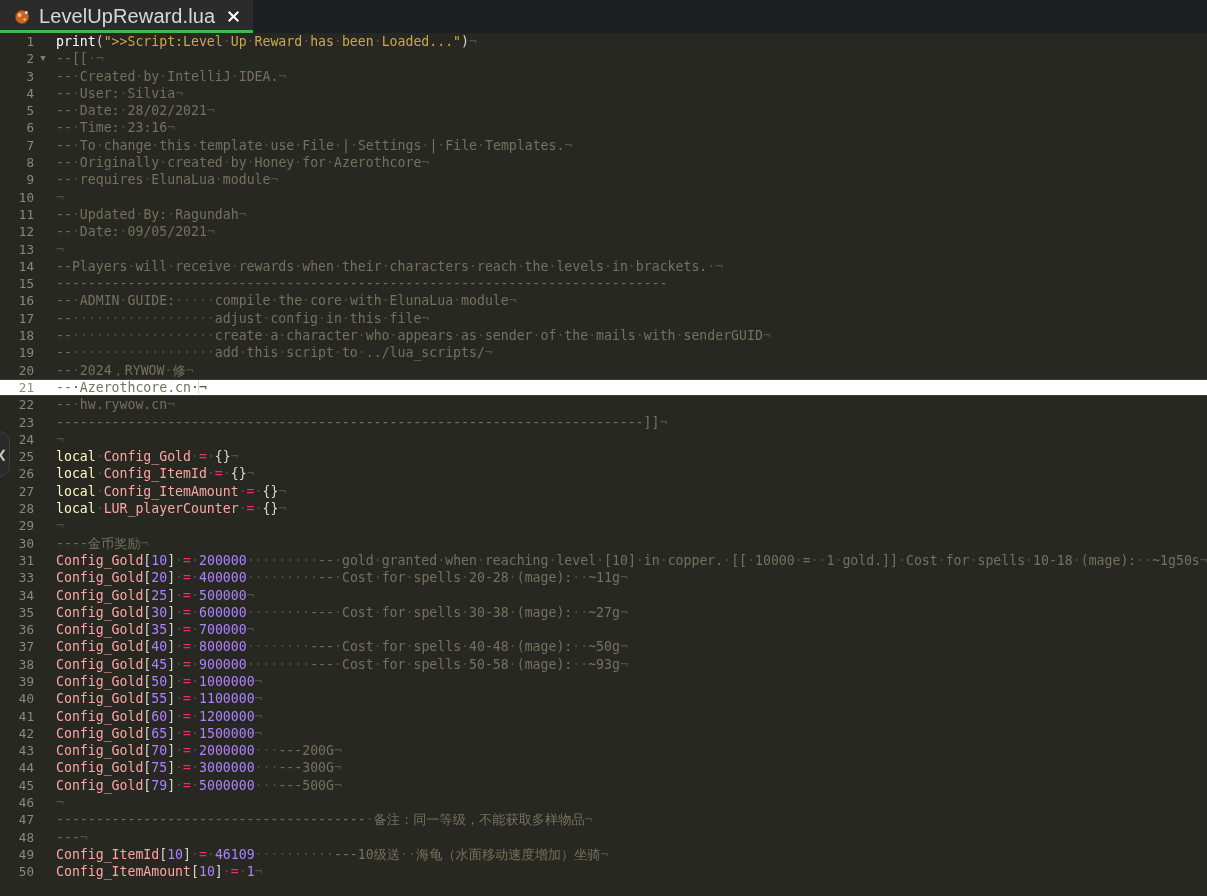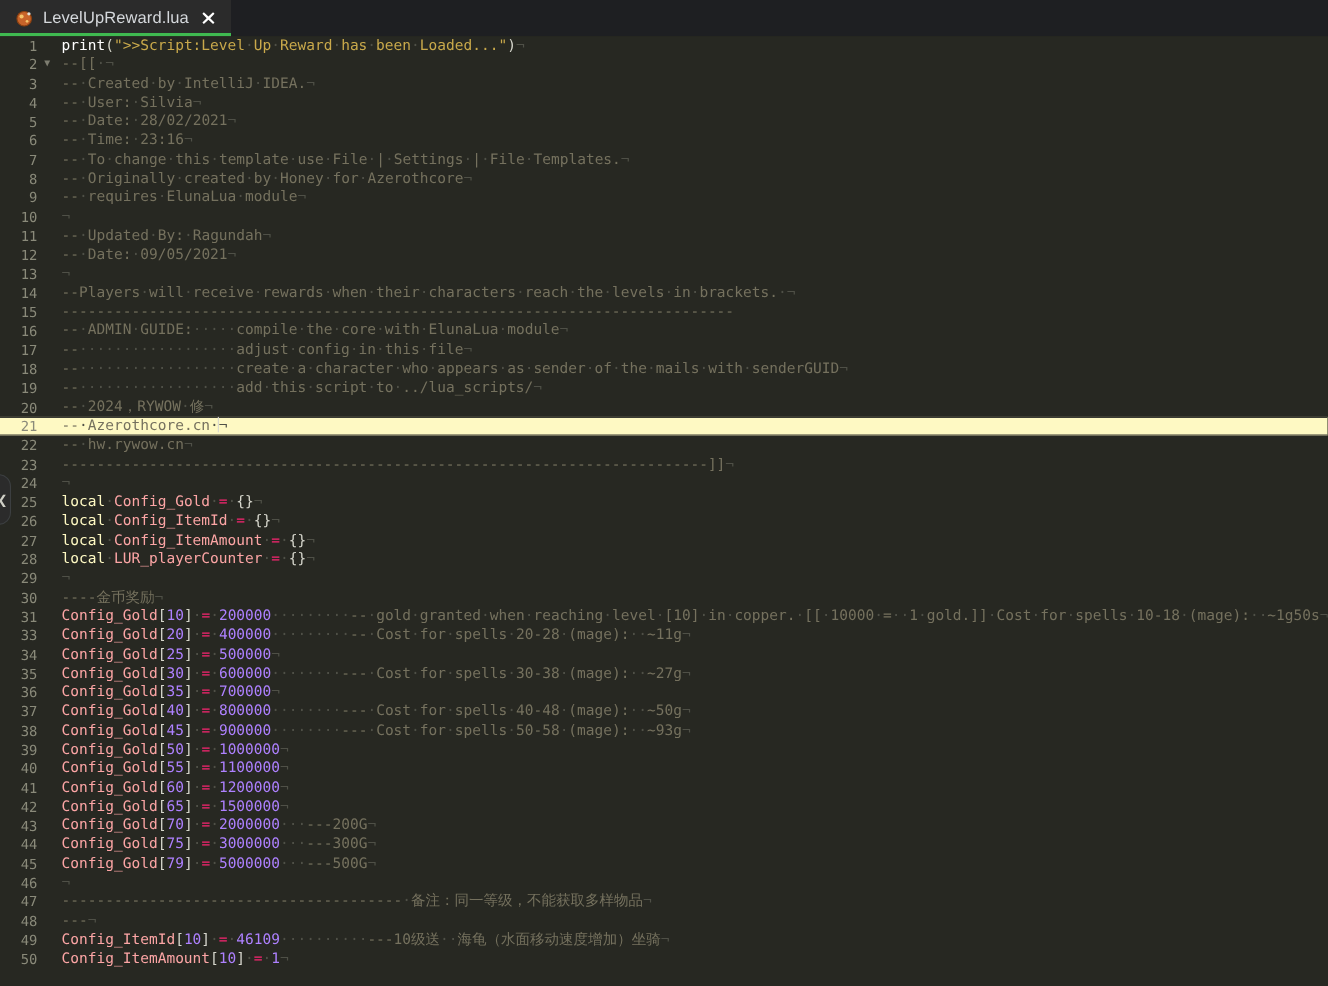--- a/index.html
+++ b/index.html
@@ -39,21 +39,21 @@
     height: 3px;
     background: #3fb950;
   }
   .tab-icon {
     width: 16px; height: 16px;
     flex: 0 0 auto;
     display: block;
   }
   .tab-title {
     font-family: "Liberation Sans", sans-serif;
-    font-size: 15px;
+    font-size: 20px;
     color: #d5d8dc;
     white-space: nowrap;
     letter-spacing: 0.1px;
   }
   .tab-close {
     width: 14px; height: 14px;
     flex: 0 0 auto;
     display: flex;
     align-items: center;
     justify-content: center;
@@ -76,21 +76,21 @@
   }
   .row {
     position: relative;
     height: 17.3px;
     line-height: 17.3px;
     white-space: pre;
     font-size: 13.2px;
     font-family: "DejaVu Sans Mono", monospace;
   }
   .row.current {
-    background: #fef9c3;
+    background: #ffffff;
     box-shadow: inset 0 1px 0 #3a3b33, inset 0 -1px 0 #3a3b33;
   }
   .gutter {
     position: absolute;
     left: 0;
     top: 0;
     width: 34px;
     text-align: right;
     color: #8a8a7a;
     font-size: 12.6px;

